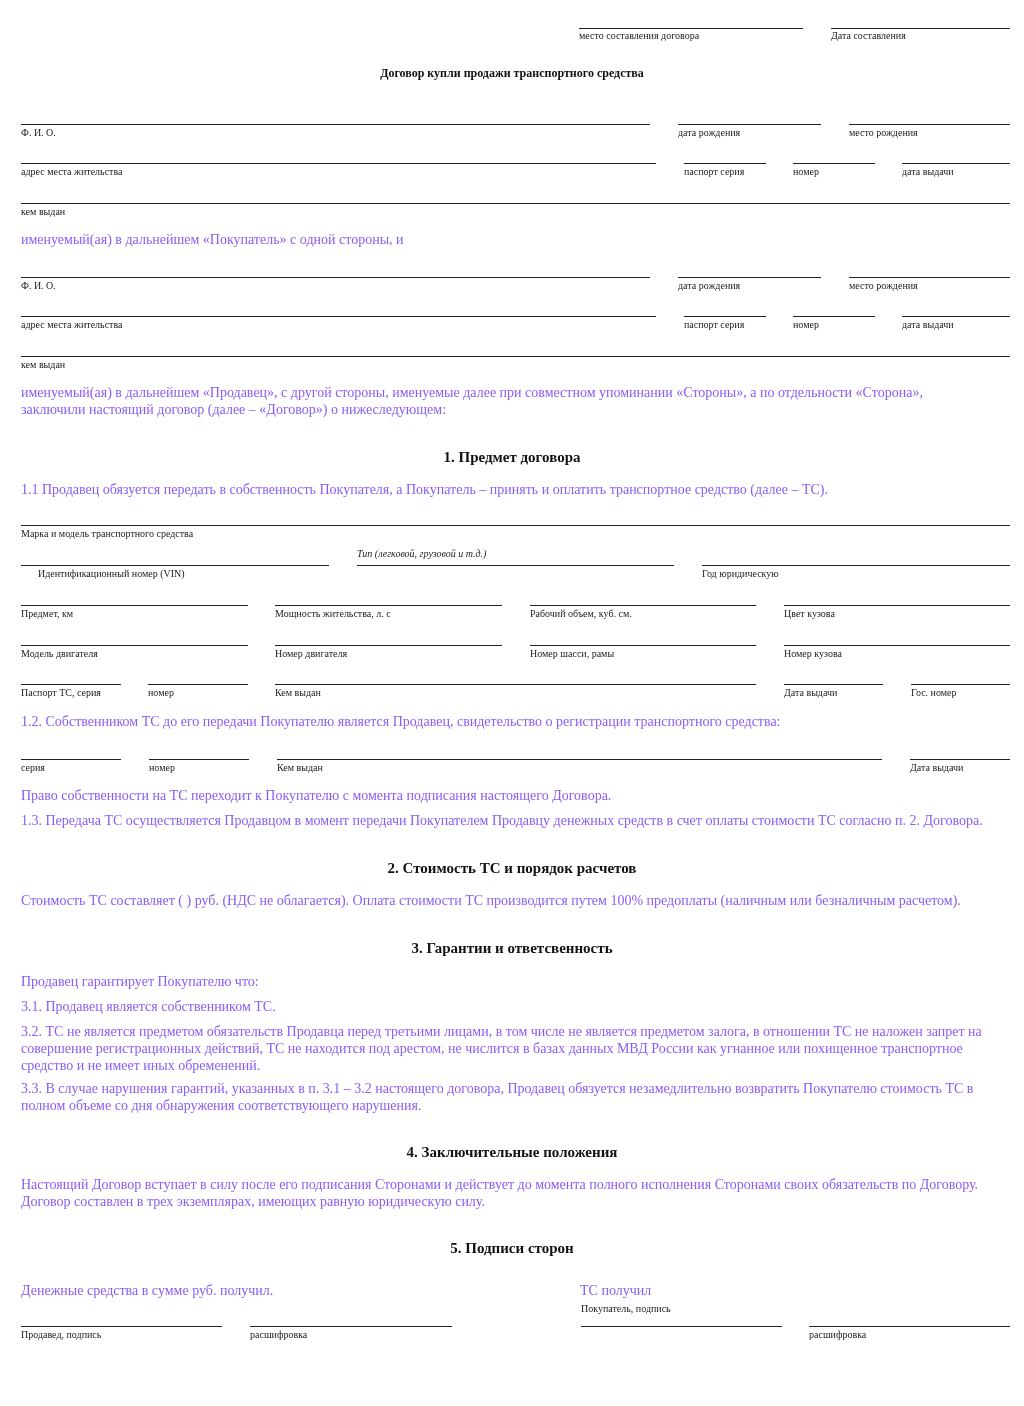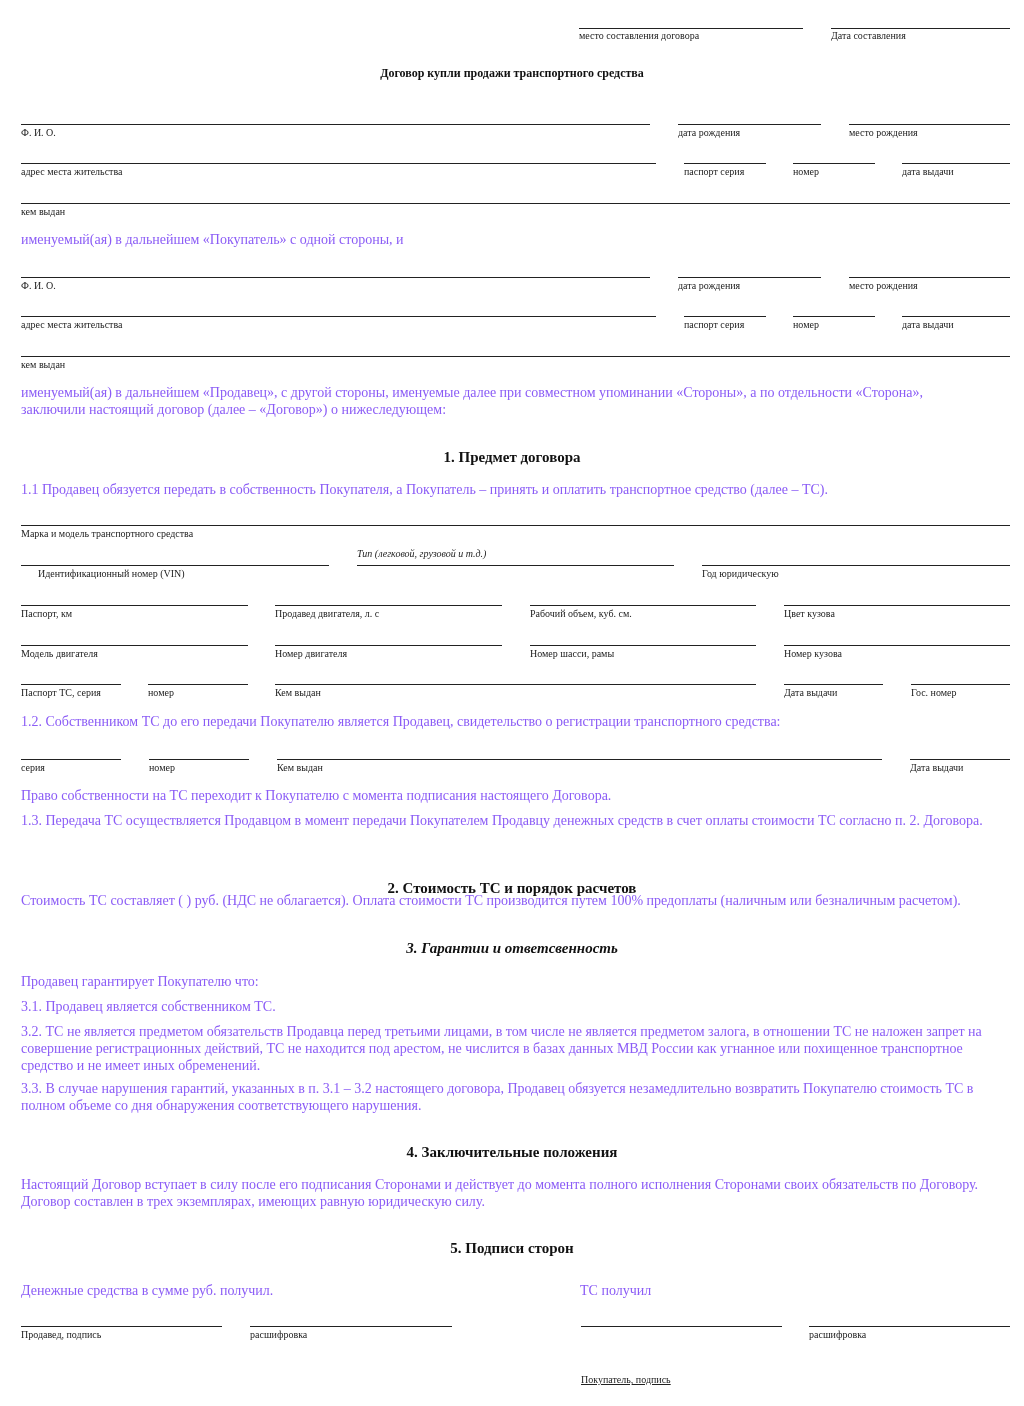--- a/index.html
+++ b/index.html
@@ -80,23 +80,23 @@
   <div class="lbl" style="left:21px; top:528px;">Марка и модель транспортного средства</div>
 
   <div class="line" style="left:21px; top:565px; width:308px;"></div>
   <div class="lbl" style="left:38px; top:568px;text-align:right;">Идентификационный номер (VIN)</div>
   <div class="line" style="left:357px; top:565px; width:317px;"></div>
   <div class="lbl" style="left:357px; top:548px;font-style:italic;">Тип (легковой, грузовой и т.д.)</div>
   <div class="line" style="left:702px; top:565px; width:308px;"></div>
   <div class="lbl" style="left:702px; top:568px;">Год юридическую</div>
 
   <div class="line" style="left:21px; top:605px; width:227px;"></div>
-  <div class="lbl" style="left:21px; top:608px;">Паспорт, км</div>
+  <div class="lbl" style="left:21px; top:608px;">Предмет, км</div>
   <div class="line" style="left:275px; top:605px; width:227px;"></div>
-  <div class="lbl" style="left:275px; top:608px;">Продавед двигателя, л. с</div>
+  <div class="lbl" style="left:275px; top:608px;">Мощность жительства, л. с</div>
   <div class="line" style="left:530px; top:605px; width:226px;"></div>
   <div class="lbl" style="left:530px; top:608px;">Рабочий объем, куб. см.</div>
   <div class="line" style="left:784px; top:605px; width:226px;"></div>
   <div class="lbl" style="left:784px; top:608px;">Цвет кузова</div>
 
   <div class="line" style="left:21px; top:645px; width:227px;"></div>
   <div class="lbl" style="left:21px; top:648px;">Модель двигателя</div>
   <div class="line" style="left:275px; top:645px; width:227px;"></div>
   <div class="lbl" style="left:275px; top:648px;">Номер двигателя</div>
   <div class="line" style="left:530px; top:645px; width:226px;"></div>
@@ -125,38 +125,38 @@
   <div class="lbl" style="left:149px; top:762px;">номер</div>
   <div class="line" style="left:277px; top:759px; width:605px;"></div>
   <div class="lbl" style="left:277px; top:762px;">Кем выдан</div>
   <div class="line" style="left:910px; top:759px; width:100px;"></div>
   <div class="lbl" style="left:910px; top:762px;">Дата выдачи</div>
 </div>
 
 <div class="txt" style="left:21px; top:787px;">Право собственности на ТС переходит к Покупателю с момента подписания настоящего Договора.</div>
 <div class="txt" style="left:21px; top:812px;">1.3. Передача ТС осуществляется Продавцом в момент передачи Покупателем Продавцу денежных средств в счет оплаты стоимости ТС согласно п. 2. Договора.</div>
 
-<div class="h" style="top:860px;margin-top:20px;">2. Стоимость ТС и порядок расчетов</div>
+<div class="h" style="top:860px;">2. Стоимость ТС и порядок расчетов</div>
 <div class="txt" style="left:21px; top:892px;">Стоимость ТС составляет ( ) руб. (НДС не облагается). Оплата стоимости ТС производится путем 100% предоплаты (наличным или безналичным расчетом).</div>
 
-<div class="h" style="top:940px;font-style:italic;">3. Гарантии и ответсвенность</div>
+<div class="h" style="top:940px;">3. Гарантии и ответсвенность</div>
 <div class="txt" style="left:21px; top:973px;">Продавец гарантирует Покупателю что:</div>
 <div class="txt" style="left:21px; top:998px;">3.1. Продавец является собственником ТС.</div>
 <div class="txt" style="left:21px; top:1023px; width:990px;">3.2. ТС не является предметом обязательств Продавца перед третьими лицами, в том числе не является предметом залога, в отношении ТС не наложен запрет на совершение регистрационных действий, ТС не находится под арестом, не числится в базах данных МВД России как угнанное или похищенное транспортное средство и не имеет иных обременений.</div>
 <div class="txt" style="left:21px; top:1080px; width:990px;">3.3. В случае нарушения гарантий, указанных в п. 3.1 – 3.2 настоящего договора, Продавец обязуется незамедлительно возвратить Покупателю стоимость ТС в полном объеме со дня обнаружения соответствующего нарушения.</div>
 
 <div class="h" style="top:1144px;">4. Заключительные положения</div>
 <div class="txt" style="left:21px; top:1176px; width:995px;">Настоящий Договор вступает в силу после его подписания Сторонами и действует до момента полного исполнения Сторонами своих обязательств по Договору. Договор составлен в трех экземплярах, имеющих равную юридическую силу.</div>
 
 <div class="h" style="top:1240px;">5. Подписи сторон</div>
 <div class="txt" style="left:21px; top:1282px;">Денежные средства в сумме руб. получил.</div>
 <div class="txt" style="left:580px; top:1282px;">ТС получил</div>
 
 <div>
   <div class="line" style="left:21px; top:1326px; width:201px;"></div>
   <div class="lbl" style="left:21px; top:1329px;">Продавед, подпись</div>
   <div class="line" style="left:250px; top:1326px; width:202px;"></div>
   <div class="lbl" style="left:250px; top:1329px;">расшифровка</div>
   <div class="line" style="left:581px; top:1326px; width:201px;"></div>
-  <div class="lbl" style="left:581px; top:1374px;text-decoration:underline;">Покупатель, подпись</div>
+  <div class="lbl" style="left:581px; top:1303px;">Покупатель, подпись</div>
   <div class="line" style="left:809px; top:1326px; width:201px;"></div>
   <div class="lbl" style="left:809px; top:1329px;">расшифровка</div>
 </div>
 
 </body></html>

